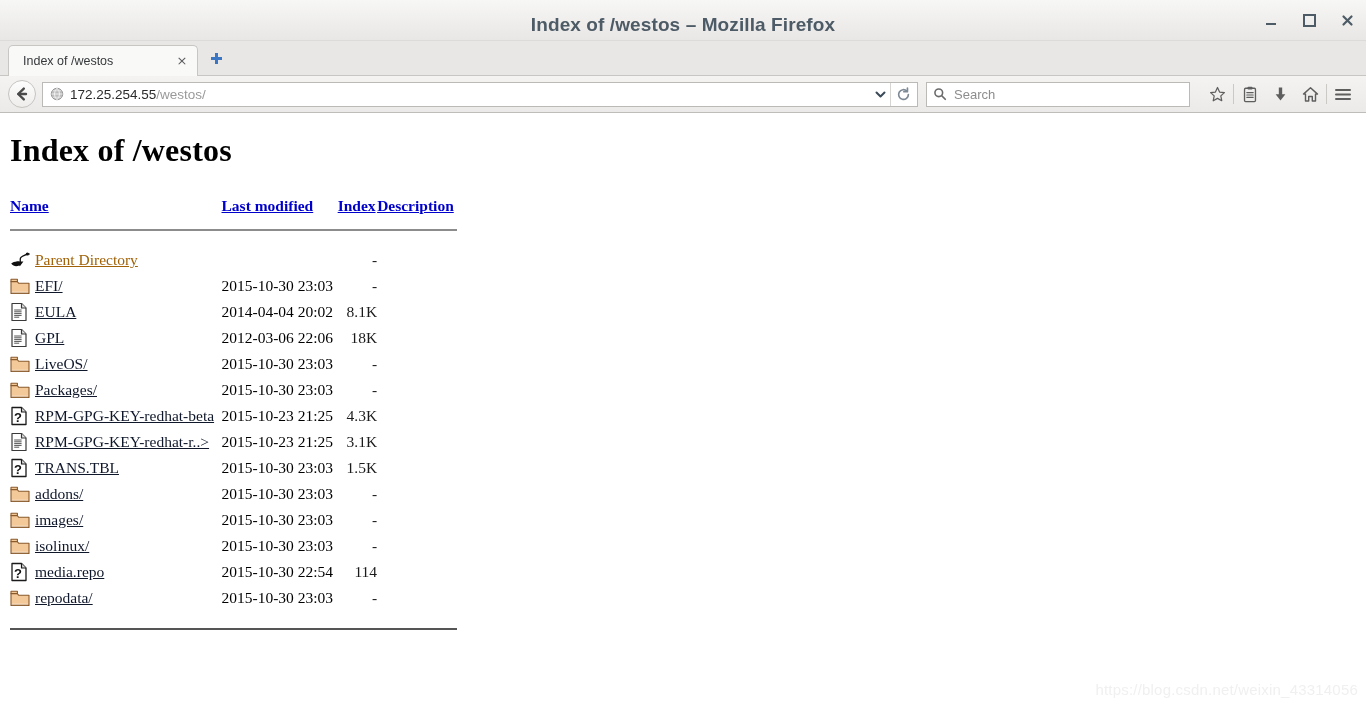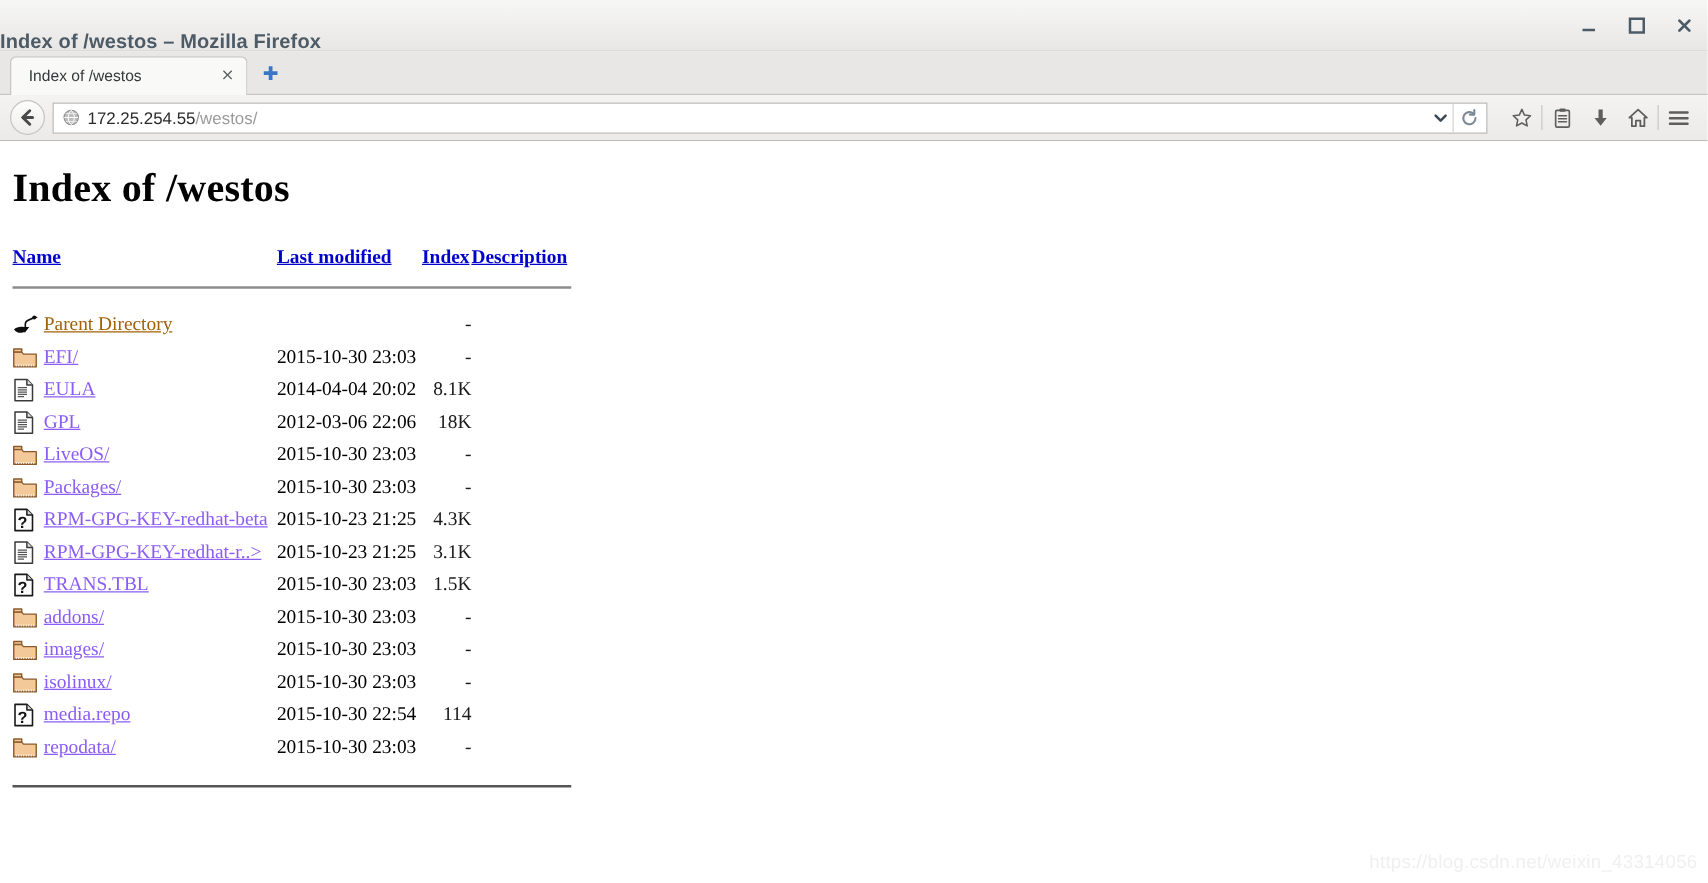--- a/index.html
+++ b/index.html
@@ -26,22 +26,23 @@
   .titlebar {
     height: 40px;
     background: linear-gradient(to bottom, #f7f7f6 0%, #eeedec 60%, #e8e7e5 100%);
     border-bottom: 1px solid #dcdbd9;
     position: relative;
     flex: 0 0 auto;
   }
   .titlebar-title {
     position: absolute;
     left: 0; right: 0;
-    top: 25px;
-    font-size: 16px;
+    top: 14px;
+    text-align: center;
+    font-size: 19px;
     font-weight: bold;
     color: #4d5b66;
     letter-spacing: 0.1px;
   }
   .window-controls {
     position: absolute;
     right: 10px;
     top: 0;
     height: 40px;
     display: flex;
@@ -274,21 +275,21 @@
     font-family: "Liberation Serif", serif;
     font-size: 15.5px;
     white-space: nowrap;
   }
   td.c-icon { width: 25px; padding-left: 1px; }
   td.c-name { padding-right: 4px; }
   td.c-date { color: #000000; padding-right: 6px; }
   td.c-size { color: #1a1a1a; text-align: right; padding-right: 2px; }
   td.c-desc { }
   .name-link {
-    color: #8b5cf6;
+    color: #0f172a;
     text-decoration: underline;
   }
   .name-link.visited {
     color: #a16207;
   }
   .icon-cell svg { display: block; }
 
   
   th.h-name { padding-left: 82px; }
   th.h-date { padding-left: 12px; }
@@ -363,20 +364,27 @@
         </svg>
       </span>
       <span class="url-reload">
         <svg width="15" height="15" viewBox="0 0 16 16">
           <path d="M13.2 8 a5.2 5.2 0 1 1 -1.6 -3.7" fill="none" stroke="#7d8a96" stroke-width="1.8" stroke-linecap="round"></path>
           <path d="M12.2 1.2 L12.2 5.0 L8.4 5.0" fill="none" stroke="#7d8a96" stroke-width="1.8" stroke-linecap="round" stroke-linejoin="round"></path>
         </svg>
       </span>
     </div>
 
+    <div class="searchbar">
+      <svg width="14" height="14" viewBox="0 0 16 16">
+        <circle cx="6.6" cy="6.6" r="4.4" fill="none" stroke="#6a6a6a" stroke-width="1.8"></circle>
+        <path d="M10 10 L14 14" stroke="#6a6a6a" stroke-width="2" stroke-linecap="round"></path>
+      </svg>
+      <span class="search-placeholder">Search</span>
+    </div>
 
     <div class="toolbar-icons">
       <div class="tb-icon">
         <svg width="17" height="17" viewBox="0 0 18 18">
           <path d="M9 1.6 L11.2 6.4 L16.3 7 L12.5 10.5 L13.5 15.6 L9 13.1 L4.5 15.6 L5.5 10.5 L1.7 7 L6.8 6.4 Z" fill="none" stroke="#5e5e5e" stroke-width="1.3" stroke-linejoin="round"></path>
         </svg>
       </div>
       <div class="tb-sep"></div>
       <div class="tb-icon">
         <svg width="16" height="17" viewBox="0 0 16 18">

